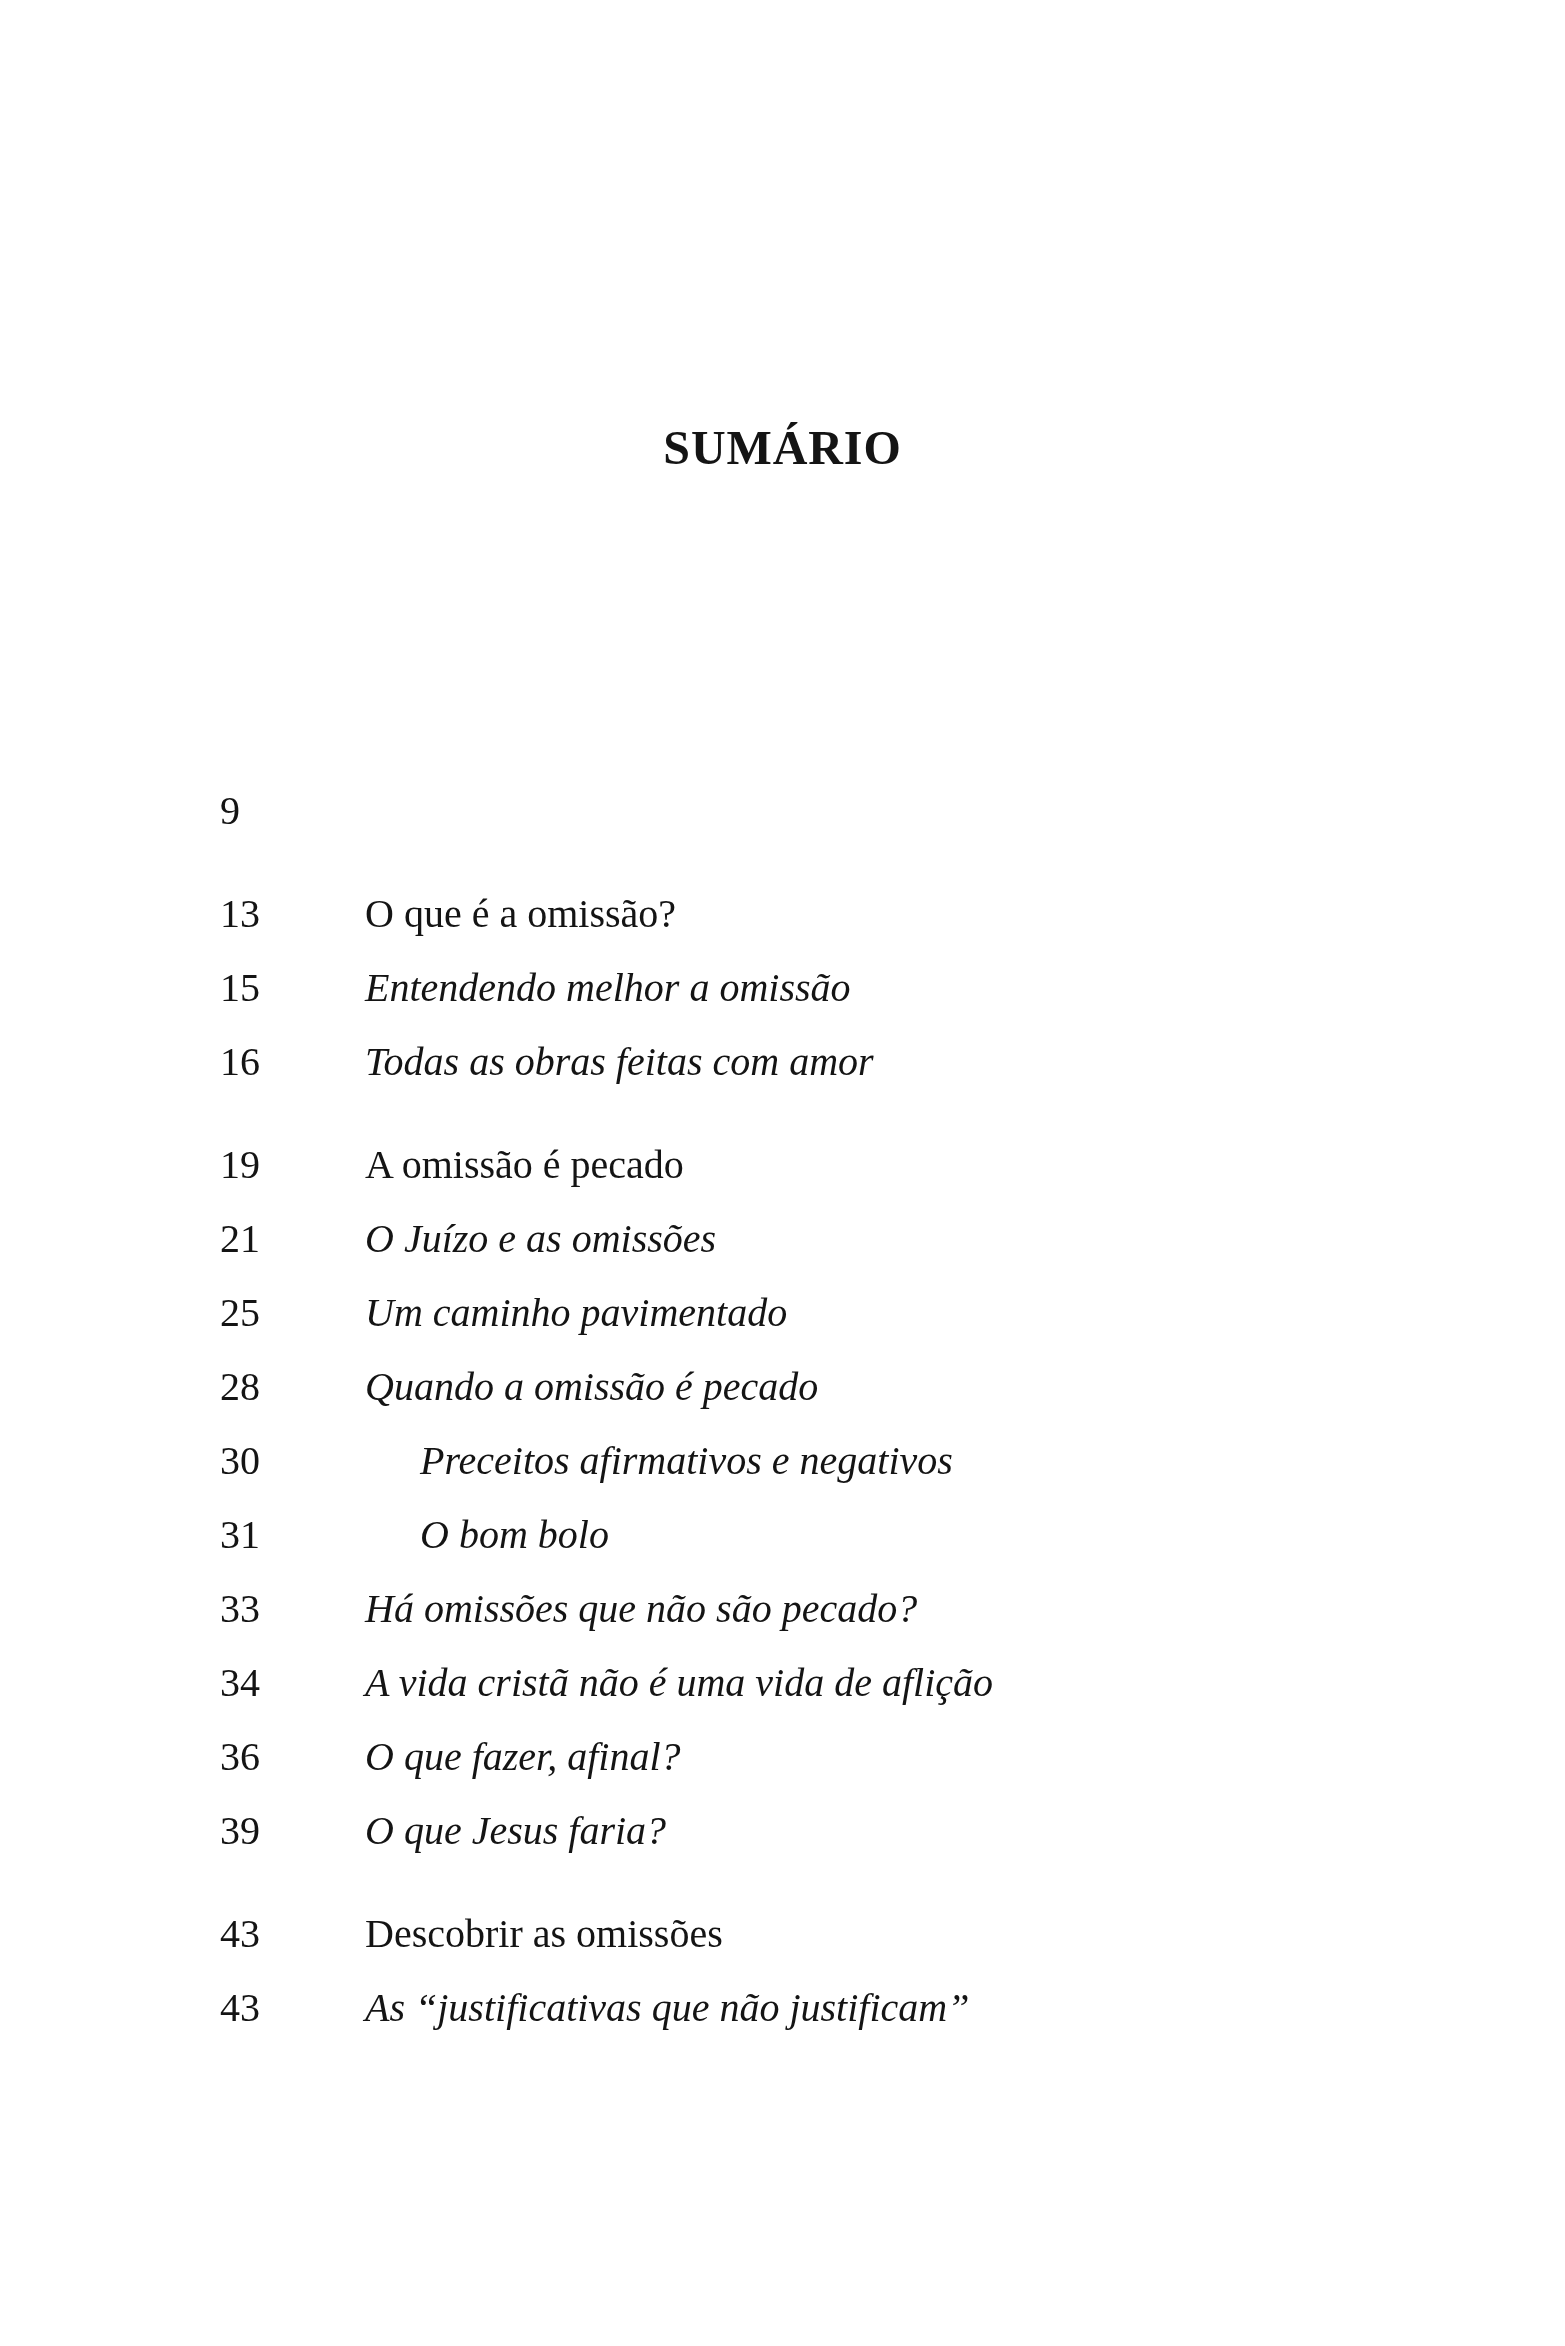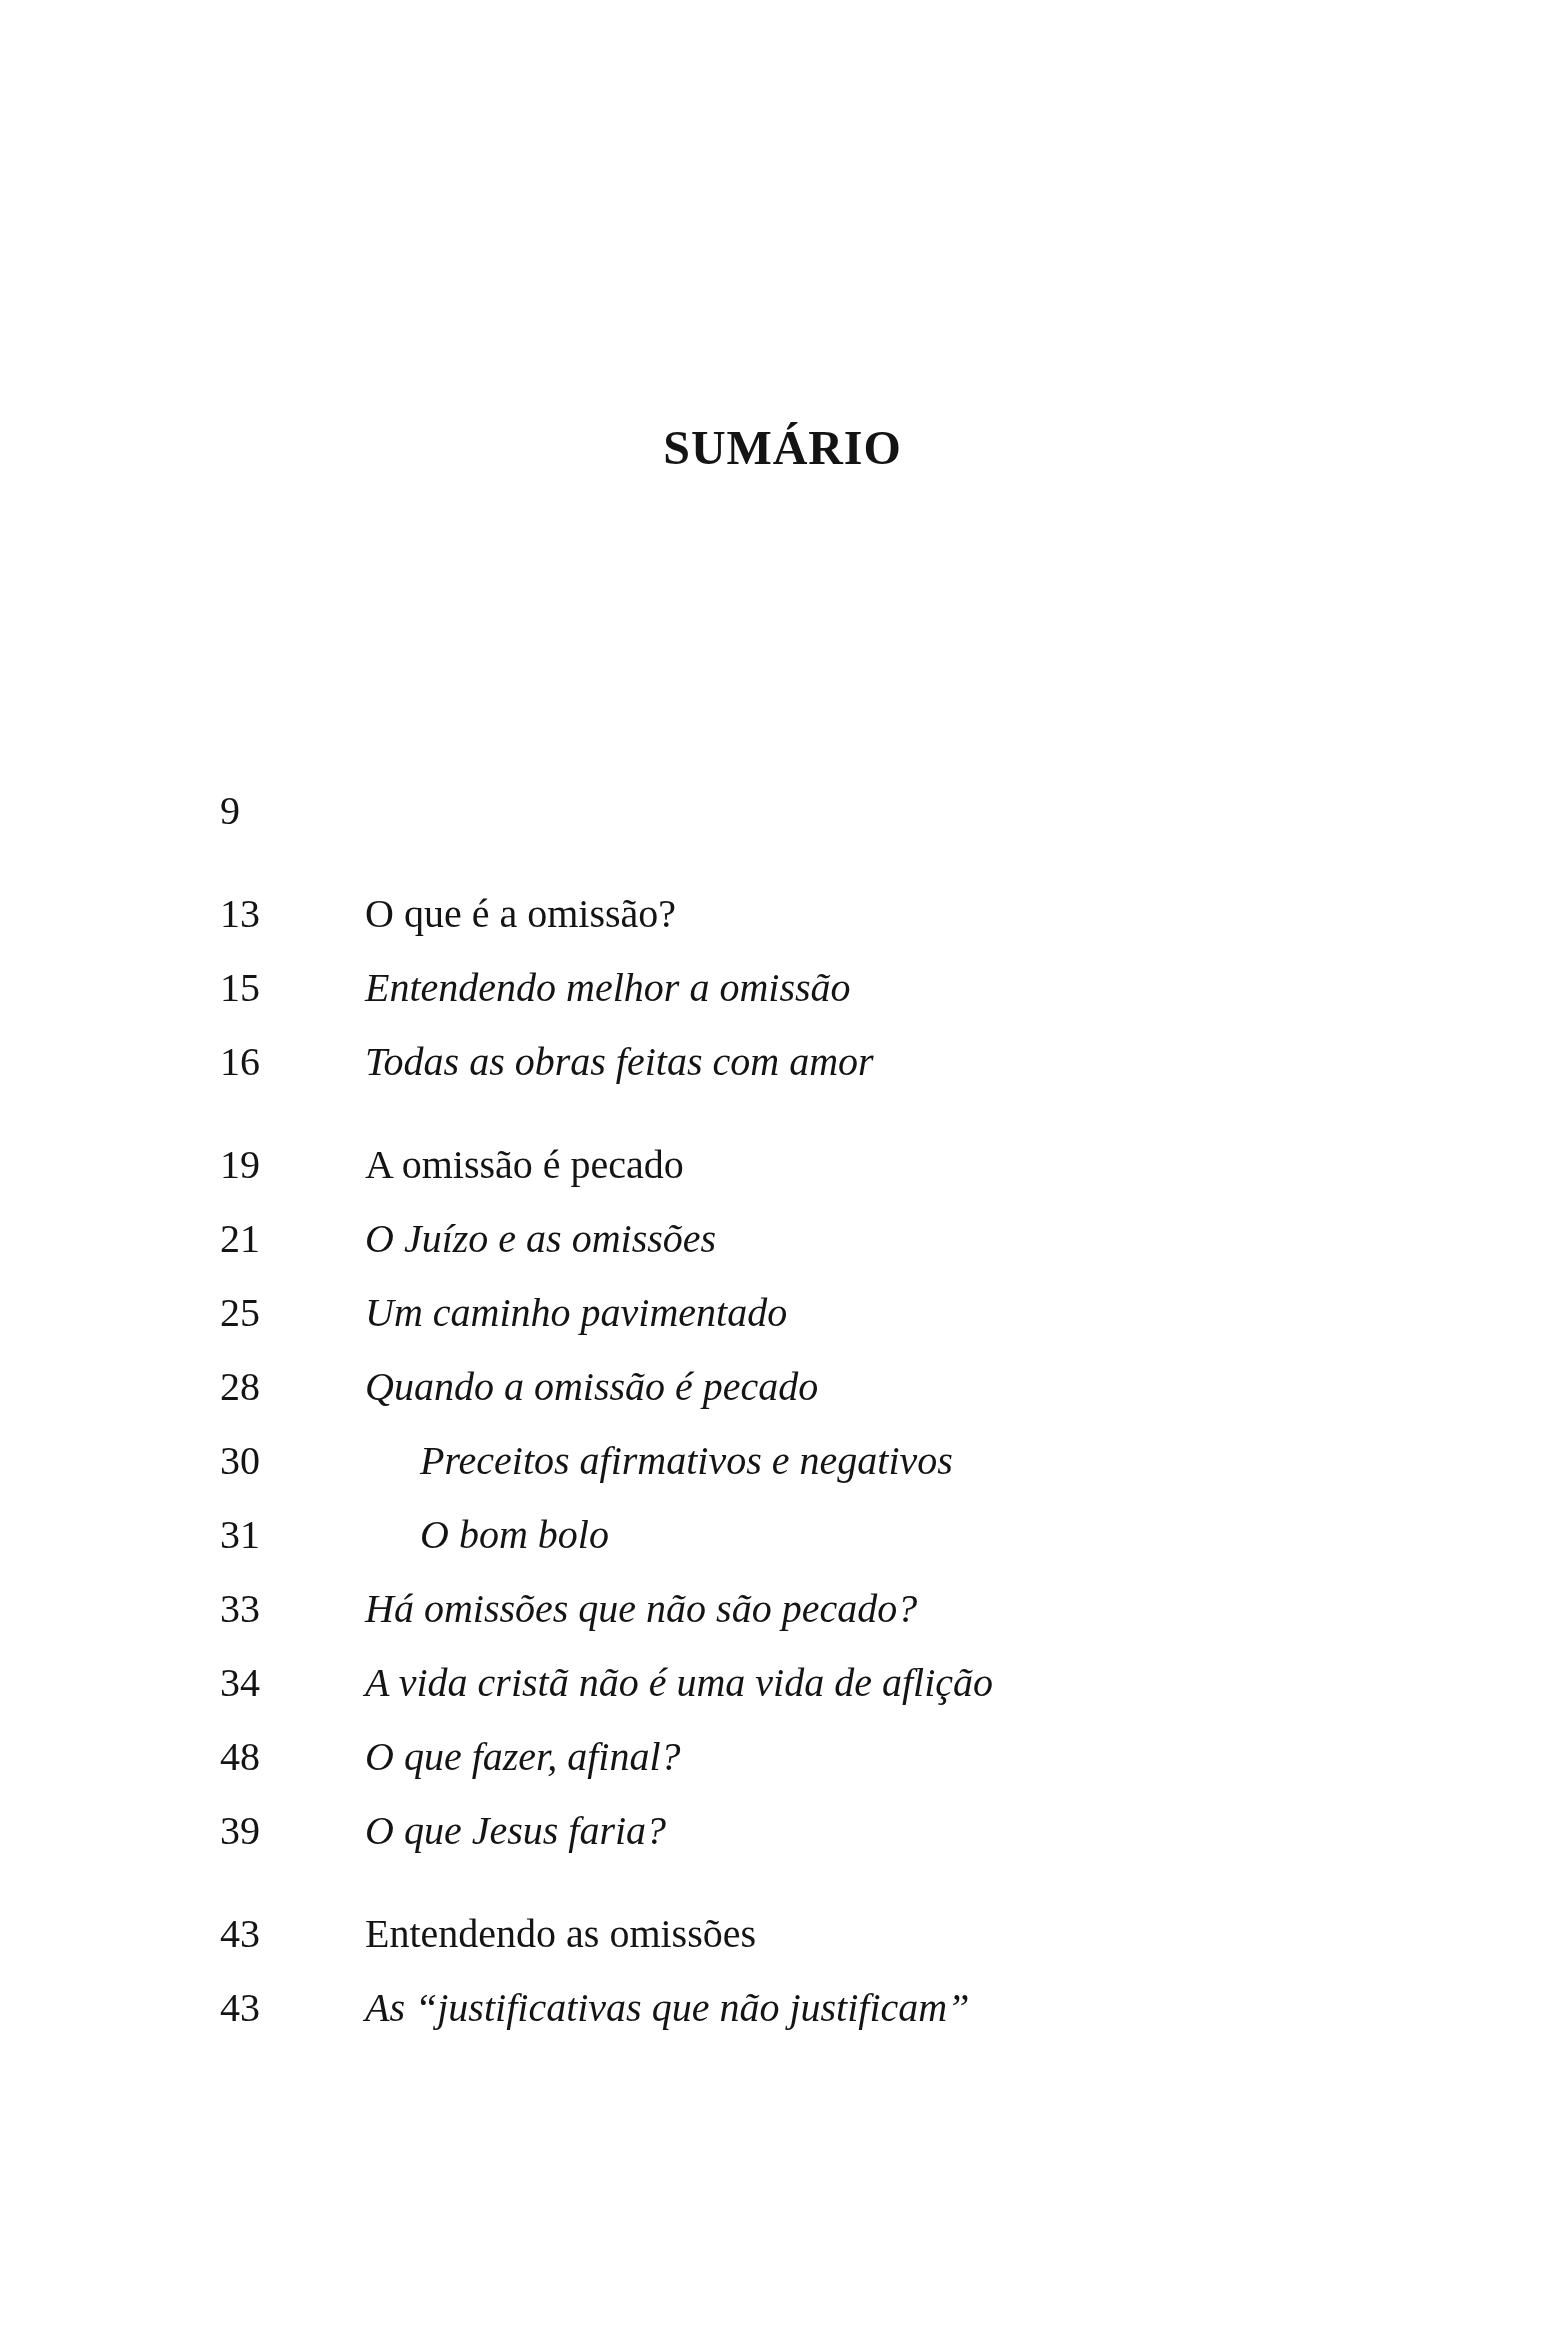--- a/index.html
+++ b/index.html
@@ -105,29 +105,29 @@
     </div>
     <div class="toc-row section">
       <span class="toc-num">33</span>
       <span class="toc-label">Há omissões que não são pecado?</span>
     </div>
     <div class="toc-row section">
       <span class="toc-num">34</span>
       <span class="toc-label">A vida cristã não é uma vida de aflição</span>
     </div>
     <div class="toc-row section">
-      <span class="toc-num">48</span>
+      <span class="toc-num">36</span>
       <span class="toc-label">O que fazer, afinal?</span>
     </div>
     <div class="toc-row section">
       <span class="toc-num">39</span>
       <span class="toc-label">O que Jesus faria?</span>
     </div>
     <div class="toc-row chapter">
       <span class="toc-num">43</span>
-      <span class="toc-label">Entendendo as omissões</span>
+      <span class="toc-label">Descobrir as omissões</span>
     </div>
     <div class="toc-row section">
       <span class="toc-num">43</span>
       <span class="toc-label">As “justificativas que não justificam”</span>
     </div>
   </div>
 
 
 </body></html>

